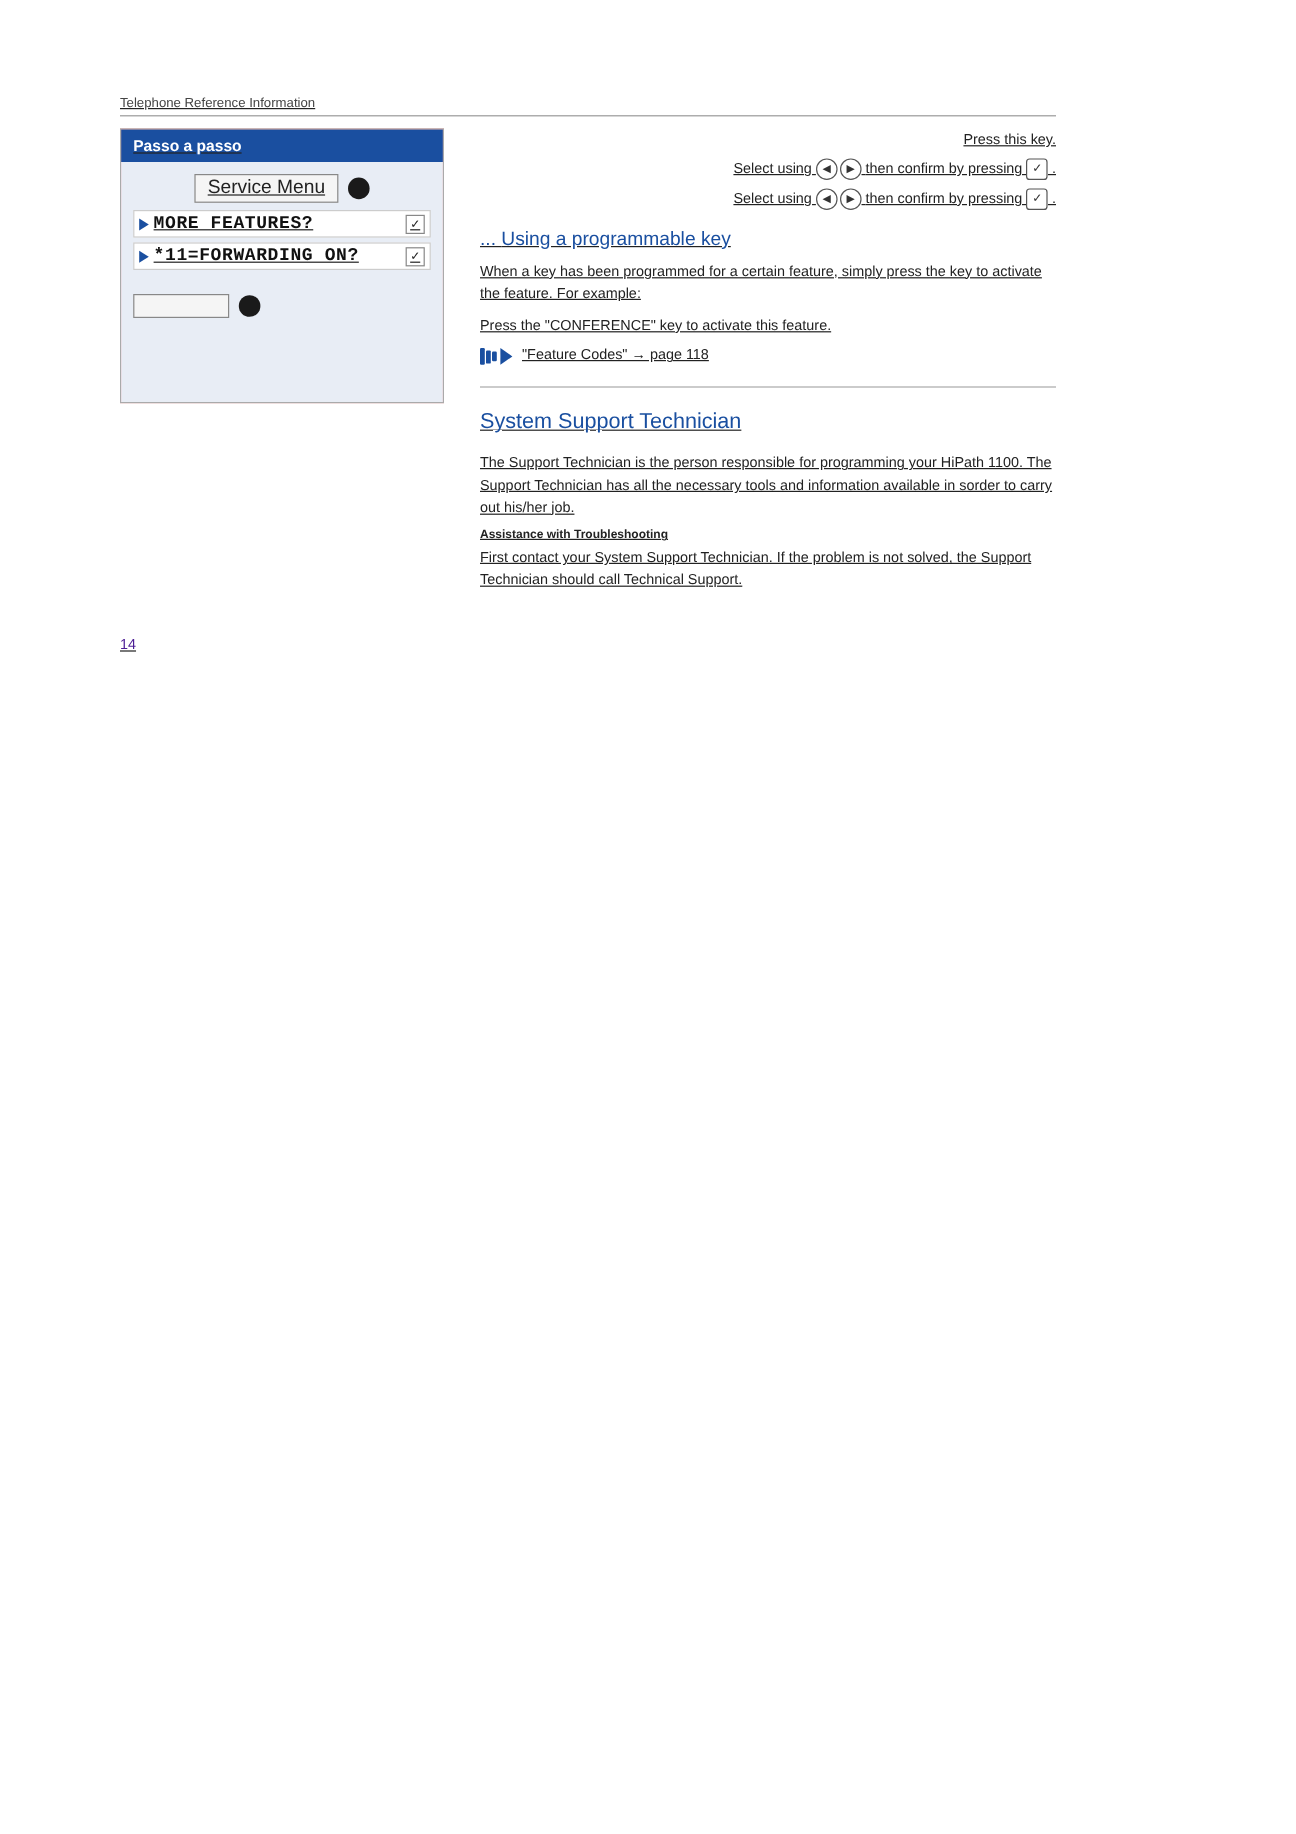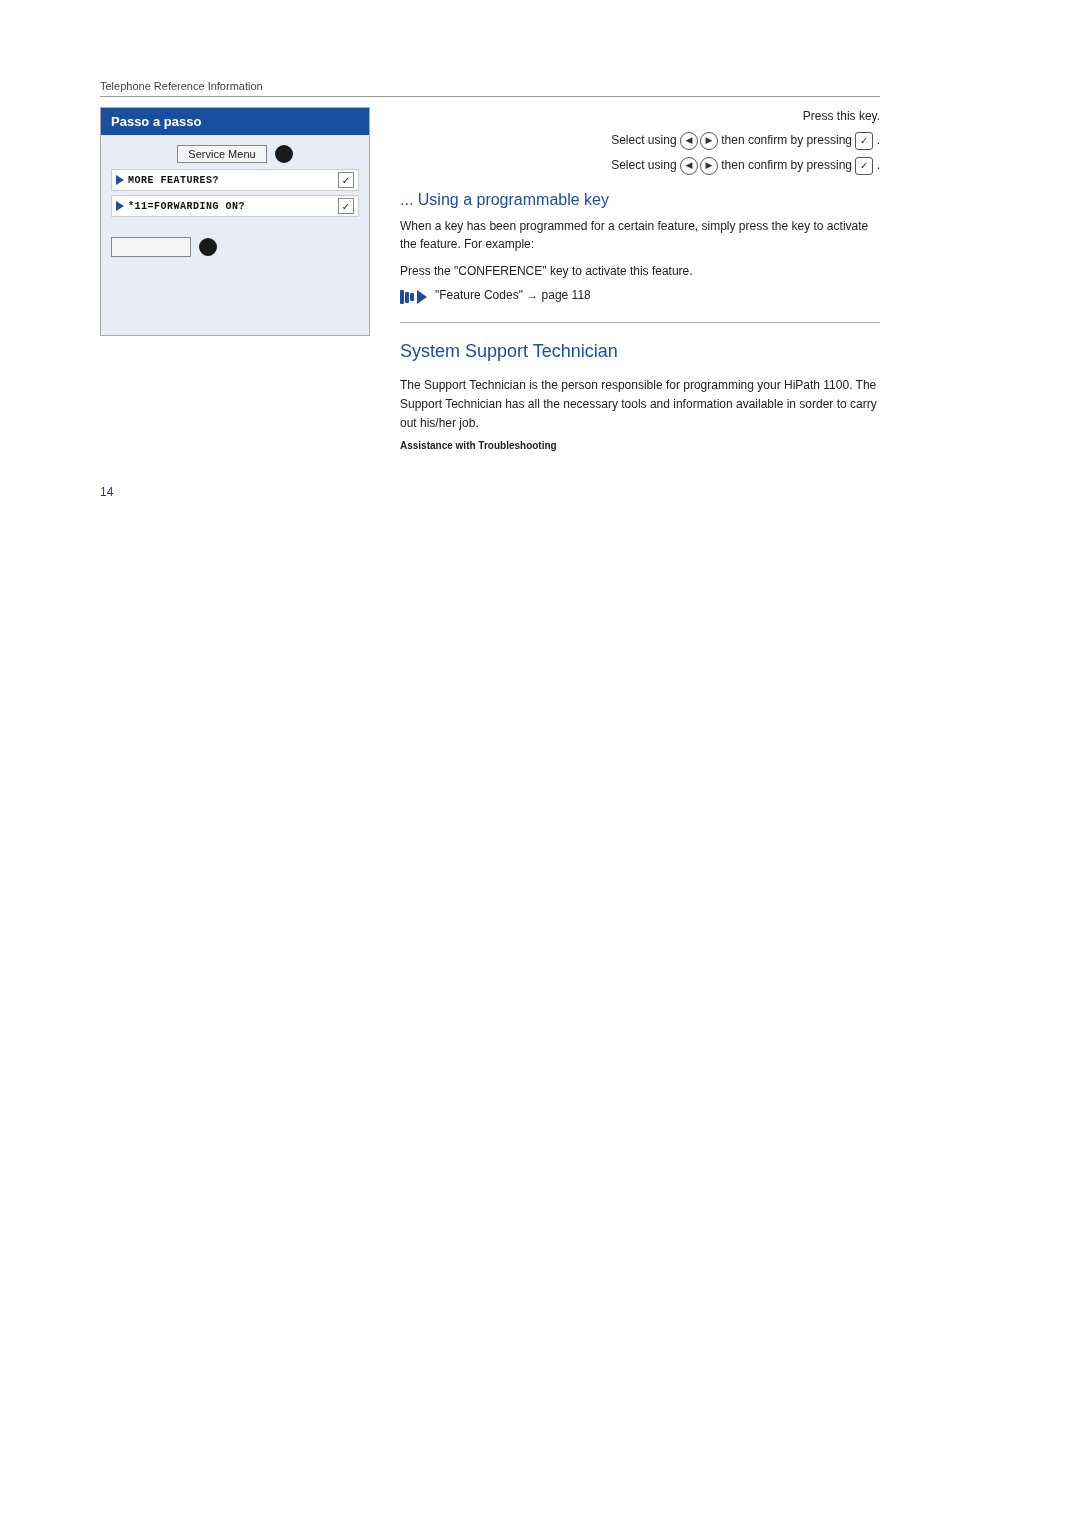--- a/index.html
+++ b/index.html
@@ -11,20 +11,21 @@
       color: #222;
       width: 1080px;
       min-height: 1528px;
     }
 
     .page {
       width: 980px;
       min-height: 1528px;
       padding: 80px 100px 60px 100px;
       background: #fff;
+      text-decoration: underline;
     }
 
     .header-rule {
       border: none;
       border-top: 1px solid #999;
       margin-bottom: 6px;
     }
 
     .page-header {
       font-size: 11px;
@@ -69,21 +70,21 @@
       align-items: center;
       justify-content: center;
       gap: 8px;
       margin-bottom: 6px;
     }
 
     .service-menu-btn {
       border: 1px solid #888;
       background: #f5f5f5;
       padding: 2px 10px;
-      font-size: 11px;
+      font-size: 16px;
       color: #222;
     }
 
     .circle-btn {
       width: 18px;
       height: 18px;
       background: #1a1a1a;
       border-radius: 50%;
       display: inline-block;
     }
@@ -102,21 +103,21 @@
       width: 0;
       height: 0;
       border-top: 5px solid transparent;
       border-bottom: 5px solid transparent;
       border-left: 8px solid #1a4fa0;
       display: inline-block;
       flex-shrink: 0;
     }
 
     .menu-item-text {
-      font-size: 10px;
+      font-size: 15px;
       font-weight: bold;
       font-family: 'Courier New', monospace;
       color: #111;
       flex: 1;
       letter-spacing: 0.5px;
     }
 
     .check-box {
       width: 16px;
       height: 16px;
@@ -367,19 +368,20 @@
       </div>
 
       <hr class="divider">
 
       <h2 class="main-section-title">System Support Technician</h2>
 
       <p class="body-text">The Support Technician is the person responsible for programming your HiPath 1100. The Support Technician has all the necessary tools and information available in sorder to carry out his/her job.</p>
 
       <p class="assistance-heading">Assistance with Troubleshooting</p>
 
+      <p class="body-text">First contact your System Support Technician. If the problem is not solved, the Support Technician should call Technical Support.</p>
 
     </div>
   </div>
 
   <div class="page-number">14</div>
 
 </div>
 
 </body></html>

